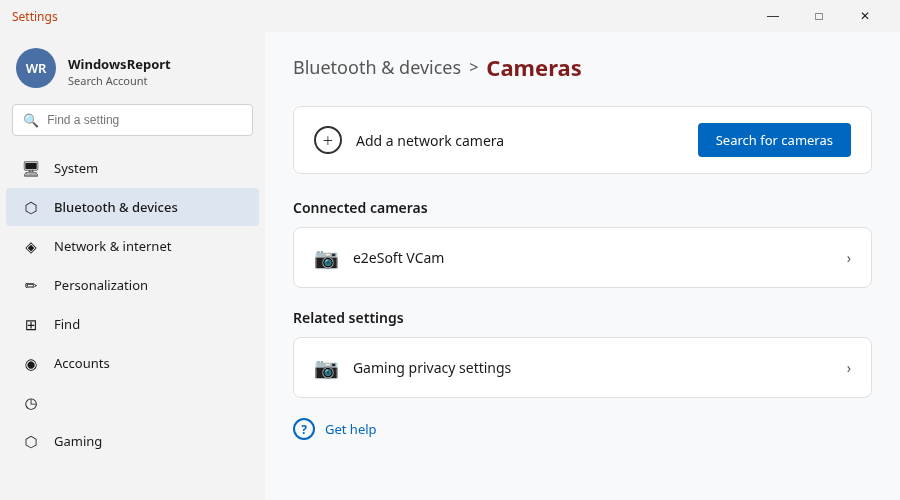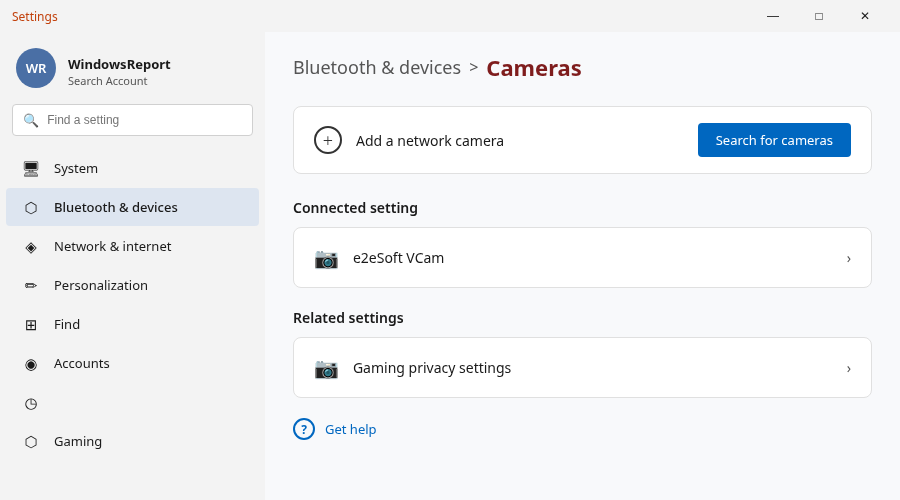--- a/index.html
+++ b/index.html
@@ -351,21 +351,21 @@
 
     <div class="add-camera-card">
       <div class="add-camera-left">
         <div class="add-circle">+</div>
         <span class="add-camera-label">Add a network camera</span>
       </div>
       <button class="search-cameras-btn">Search for cameras</button>
     </div>
 
     <div>
-      <div class="section-title">Connected setting</div>
+      <div class="section-title">Connected cameras</div>
       <div class="item-card">
         <div class="item-card-left">
           <span class="camera-icon">📷</span>
           <span class="item-label">e2eSoft VCam</span>
         </div>
         <span class="chevron">›</span>
       </div>
     </div>
 
     <div>

